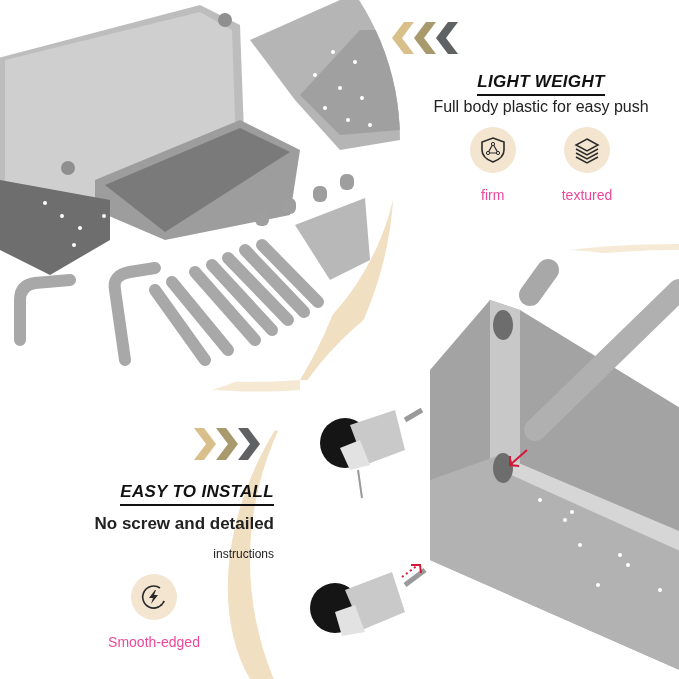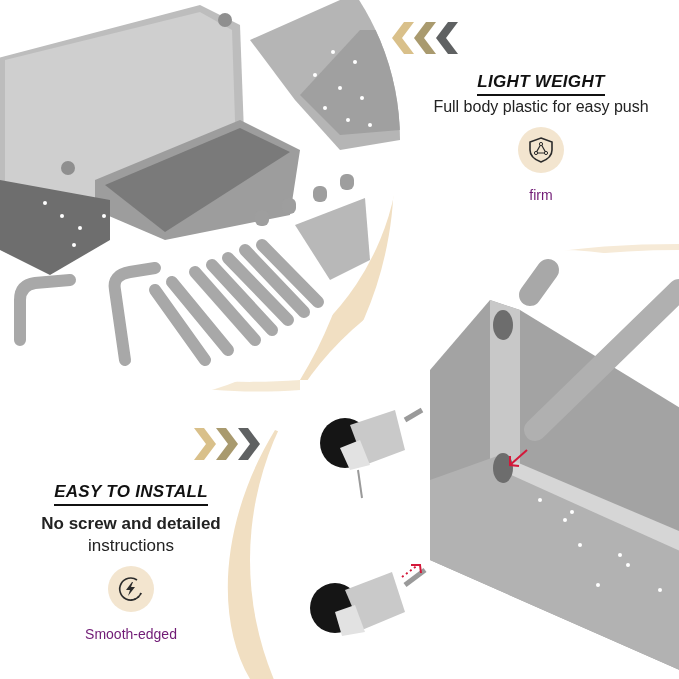--- a/index.html
+++ b/index.html
@@ -8,31 +8,31 @@
     .layer { position: absolute; left: 0; top: 0; width: 679px; height: 679px; }
 
     
     .photo-top { position: absolute; left: -120px; top: -120px; width: 520px; height: 520px;
                  border-radius: 50%; overflow: hidden; background: #ffffff; }
     .photo-bottom { position: absolute; left: 250px; top: 250px; width: 620px; height: 620px;
                     border-radius: 50%; overflow: hidden; background: #ffffff; }
 
     
     .feature-top { position: absolute; left: 410px; top: 72px; width: 262px; text-align: center; }
-    .feature-bottom { position: absolute; left: 11px; top: 482px; width: 240px; text-align: center; }
+    .feature-bottom { position: absolute; left: 0px; top: 482px; width: 240px; text-align: right; padding-left: 34px; }
 
     .headline { display: inline-block; font-style: italic; font-weight: bold; font-size: 17px;
                 letter-spacing: 0.3px; padding-bottom: 2px; border-bottom: 2px solid #111; color: #111; }
     .subline { font-size: 16px; color: #222; margin-top: 1px; line-height: 20px; }
 
     .badges { display: flex; justify-content: center; gap: 46px; margin-top: 10px; }
     .badge { display: flex; flex-direction: column; align-items: center; }
     .badge-circle { width: 46px; height: 46px; border-radius: 50%; background: #f3e5cf;
                     display: flex; align-items: center; justify-content: center; }
-    .badge-label { font-size: 14px; color: #701a75; margin-top: 14px; }
+    .badge-label { font-size: 14px; color: #ec4899; margin-top: 14px; }
 
     .chevrons { position: absolute; display: flex; }
   </style>
 </head>
 <body>
 
 <svg class="layer" viewBox="0 0 679 679" width="679" height="679">
   <path d="M330 0 C 410 80, 420 250, 330 380 L 300 380 C 380 250, 380 90, 300 0 Z" fill="#f1dfc2"></path>
   <path d="M0 300 C 60 360, 160 400, 300 390 L 300 380 C 160 390, 70 360, 0 290 Z" fill="#f1dfc2" opacity="0.7"></path>
   <path d="M275 430 C 220 520, 215 620, 250 679 L 285 679 C 250 600, 255 510, 300 440 Z" fill="#f1dfc2"></path>
@@ -166,27 +166,38 @@
         <svg width="26" height="28" viewBox="0 0 26 28">
           <path d="M13 2 L 24 6 L 24 14 Q 24 22 13 26 Q 2 22 2 14 L 2 6 Z" fill="none" stroke="#2b2b2b" stroke-width="1.6"></path>
           <polygon points="13,8 18,17 8,17" fill="none" stroke="#2b2b2b" stroke-width="1.2"></polygon>
           <circle cx="13" cy="8" r="1.6" fill="#f3e5cf" stroke="#2b2b2b" stroke-width="1"></circle>
           <circle cx="18" cy="17" r="1.6" fill="#f3e5cf" stroke="#2b2b2b" stroke-width="1"></circle>
           <circle cx="8" cy="17" r="1.6" fill="#f3e5cf" stroke="#2b2b2b" stroke-width="1"></circle>
         </svg>
       </div>
       <div class="badge-label">firm</div>
     </div>
+    <div class="badge">
+      <div class="badge-circle">
+        <svg width="28" height="28" viewBox="0 0 28 28">
+          <polygon points="14,3 25,9 14,15 3,9" fill="none" stroke="#2b2b2b" stroke-width="1.5"></polygon>
+          <polyline points="3,13 14,19 25,13" fill="none" stroke="#2b2b2b" stroke-width="1.5"></polyline>
+          <polyline points="3,17 14,23 25,17" fill="none" stroke="#2b2b2b" stroke-width="1.5"></polyline>
+          <polyline points="3,21 14,27 25,21" fill="none" stroke="#2b2b2b" stroke-width="1.5"></polyline>
+        </svg>
+      </div>
+      <div class="badge-label">textured</div>
+    </div>
   </div>
 </div>
 
 <div class="feature-bottom">
   <div class="headline">EASY TO INSTALL</div>
   <div class="subline" style="font-size:17px; margin-top:8px;font-weight:bold;">No screw and detailed</div>
-  <div class="subline" style="font-size:17px; margin-top:2px;">instructions</div>
+  <div class="subline" style="font-size:12px; margin-top:10px;">instructions</div>
   <div class="badges" style="gap:40px; margin-top:10px;">
     <div class="badge">
       <div class="badge-circle">
         <svg width="28" height="28" viewBox="0 0 28 28">
           <path d="M20 5 A 11 11 0 1 0 24 18" fill="none" stroke="#2b2b2b" stroke-width="1.6"></path>
           <path d="M24 18 A 11 11 0 0 1 14 25" fill="none" stroke="#2b2b2b" stroke-width="1.6" stroke-dasharray="1.5 2.5"></path>
           <polygon points="15,7 9,15 13,15 11,21 18,12 14,12 16,7" fill="#2b2b2b"></polygon>
         </svg>
       </div>
       <div class="badge-label">Smooth-edged</div>

